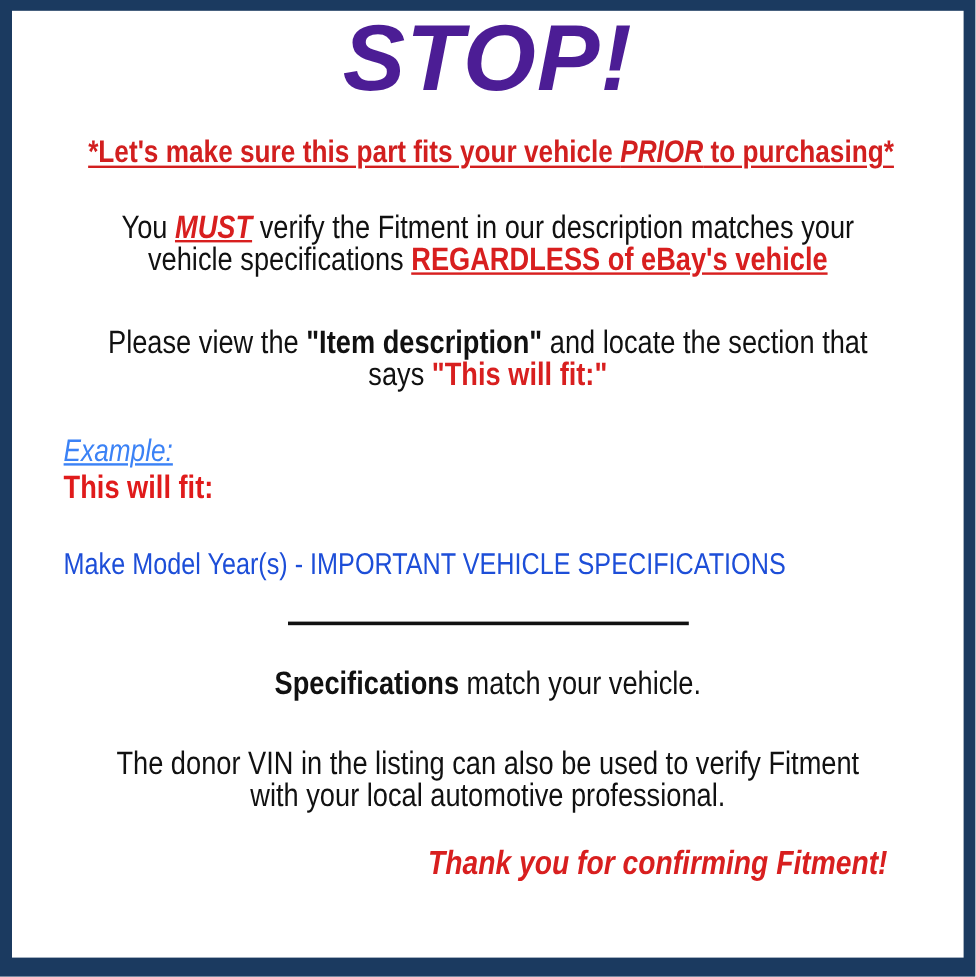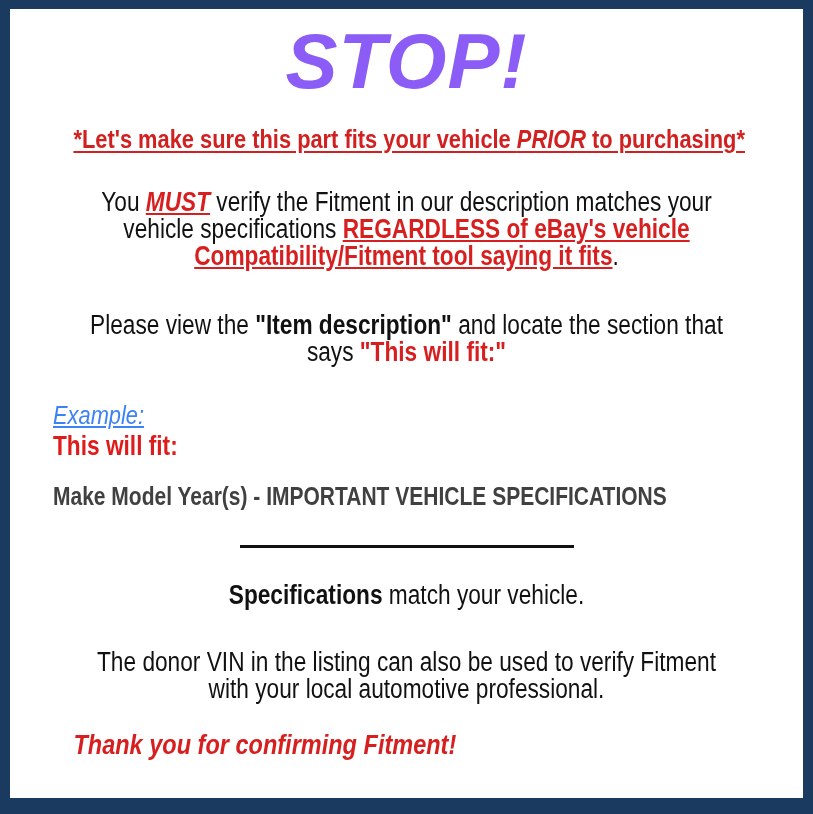--- a/index.html
+++ b/index.html
@@ -45,27 +45,27 @@
   }
 
   .line {
     text-align: center;
     line-height: 1.0;
   }
 
   
   #stop-headline {
     text-align: center;
-    color: #8b5cf6;
+    color: #4c1d95;
     font-size: 78px;
     font-weight: bold;
     font-style: italic;
     letter-spacing: 1px;
     line-height: 1;
-    padding-top: 13px;
+    padding-top: 0;
   }
 
   
   #subtitle-row {
     text-align: right;
     margin-top: 24px;
     color: #d21f1f;
     font-size: 26px;
     font-weight: bold;
   }
@@ -121,41 +121,41 @@
     line-height: 1.05;
   }
   #example-willfit {
     color: #e01b1b;
     font-size: 27px;
     font-weight: bold;
     line-height: 1.15;
     margin-top: 2px;
   }
   #example-spec {
-    color: #404040;
+    color: #1d4ed8;
     font-size: 25px;
-    font-weight: bold;
-    margin-top: 20px;
+    font-weight: normal;
+    margin-top: 34px;
   }
 
   
   #divider-wrap {
     margin-top: 23px;
     text-align: center;
   }
   #divider-rule {
     display: inline-block;
     width: 334px;
     height: 3px;
     background: #111111;
   }
 
   
   #thankyou {
-    text-align: left;
+    text-align: right;
     margin-top: 26px;
     color: #d81f1f;
     font-size: 28px;
     font-weight: bold;
     font-style: italic;
   }
 </style>
 </head>
 <body>
 
@@ -170,23 +170,20 @@
       <span class="cond u"><span>*Let's make sure this part fits your vehicle </span><span class="it">PRIOR</span><span> to purchasing*</span></span>
     </div>
 
     <div class="para" id="para-must">
       <div class="line">
         <span class="cond"><span>You </span><span class="red-strong">MUST</span><span> verify the Fitment in our description matches your</span></span>
       </div>
       <div class="line">
         <span class="cond"><span>vehicle specifications </span><span class="red-head">REGARDLESS of eBay's vehicle</span></span>
       </div>
-      <div class="line">
-        <span class="cond"><span class="red-head">Compatibility/Fitment tool saying it fits</span><span>.</span></span>
-      </div>
     </div>
 
     <div class="para" id="para-view">
       <div class="line">
         <span class="cond"><span>Please view the </span><span class="bold">"Item description"</span><span> and locate the section that</span></span>
       </div>
       <div class="line">
         <span class="cond"><span>says </span><span class="red bold">"This will fit:"</span></span>
       </div>
     </div>

